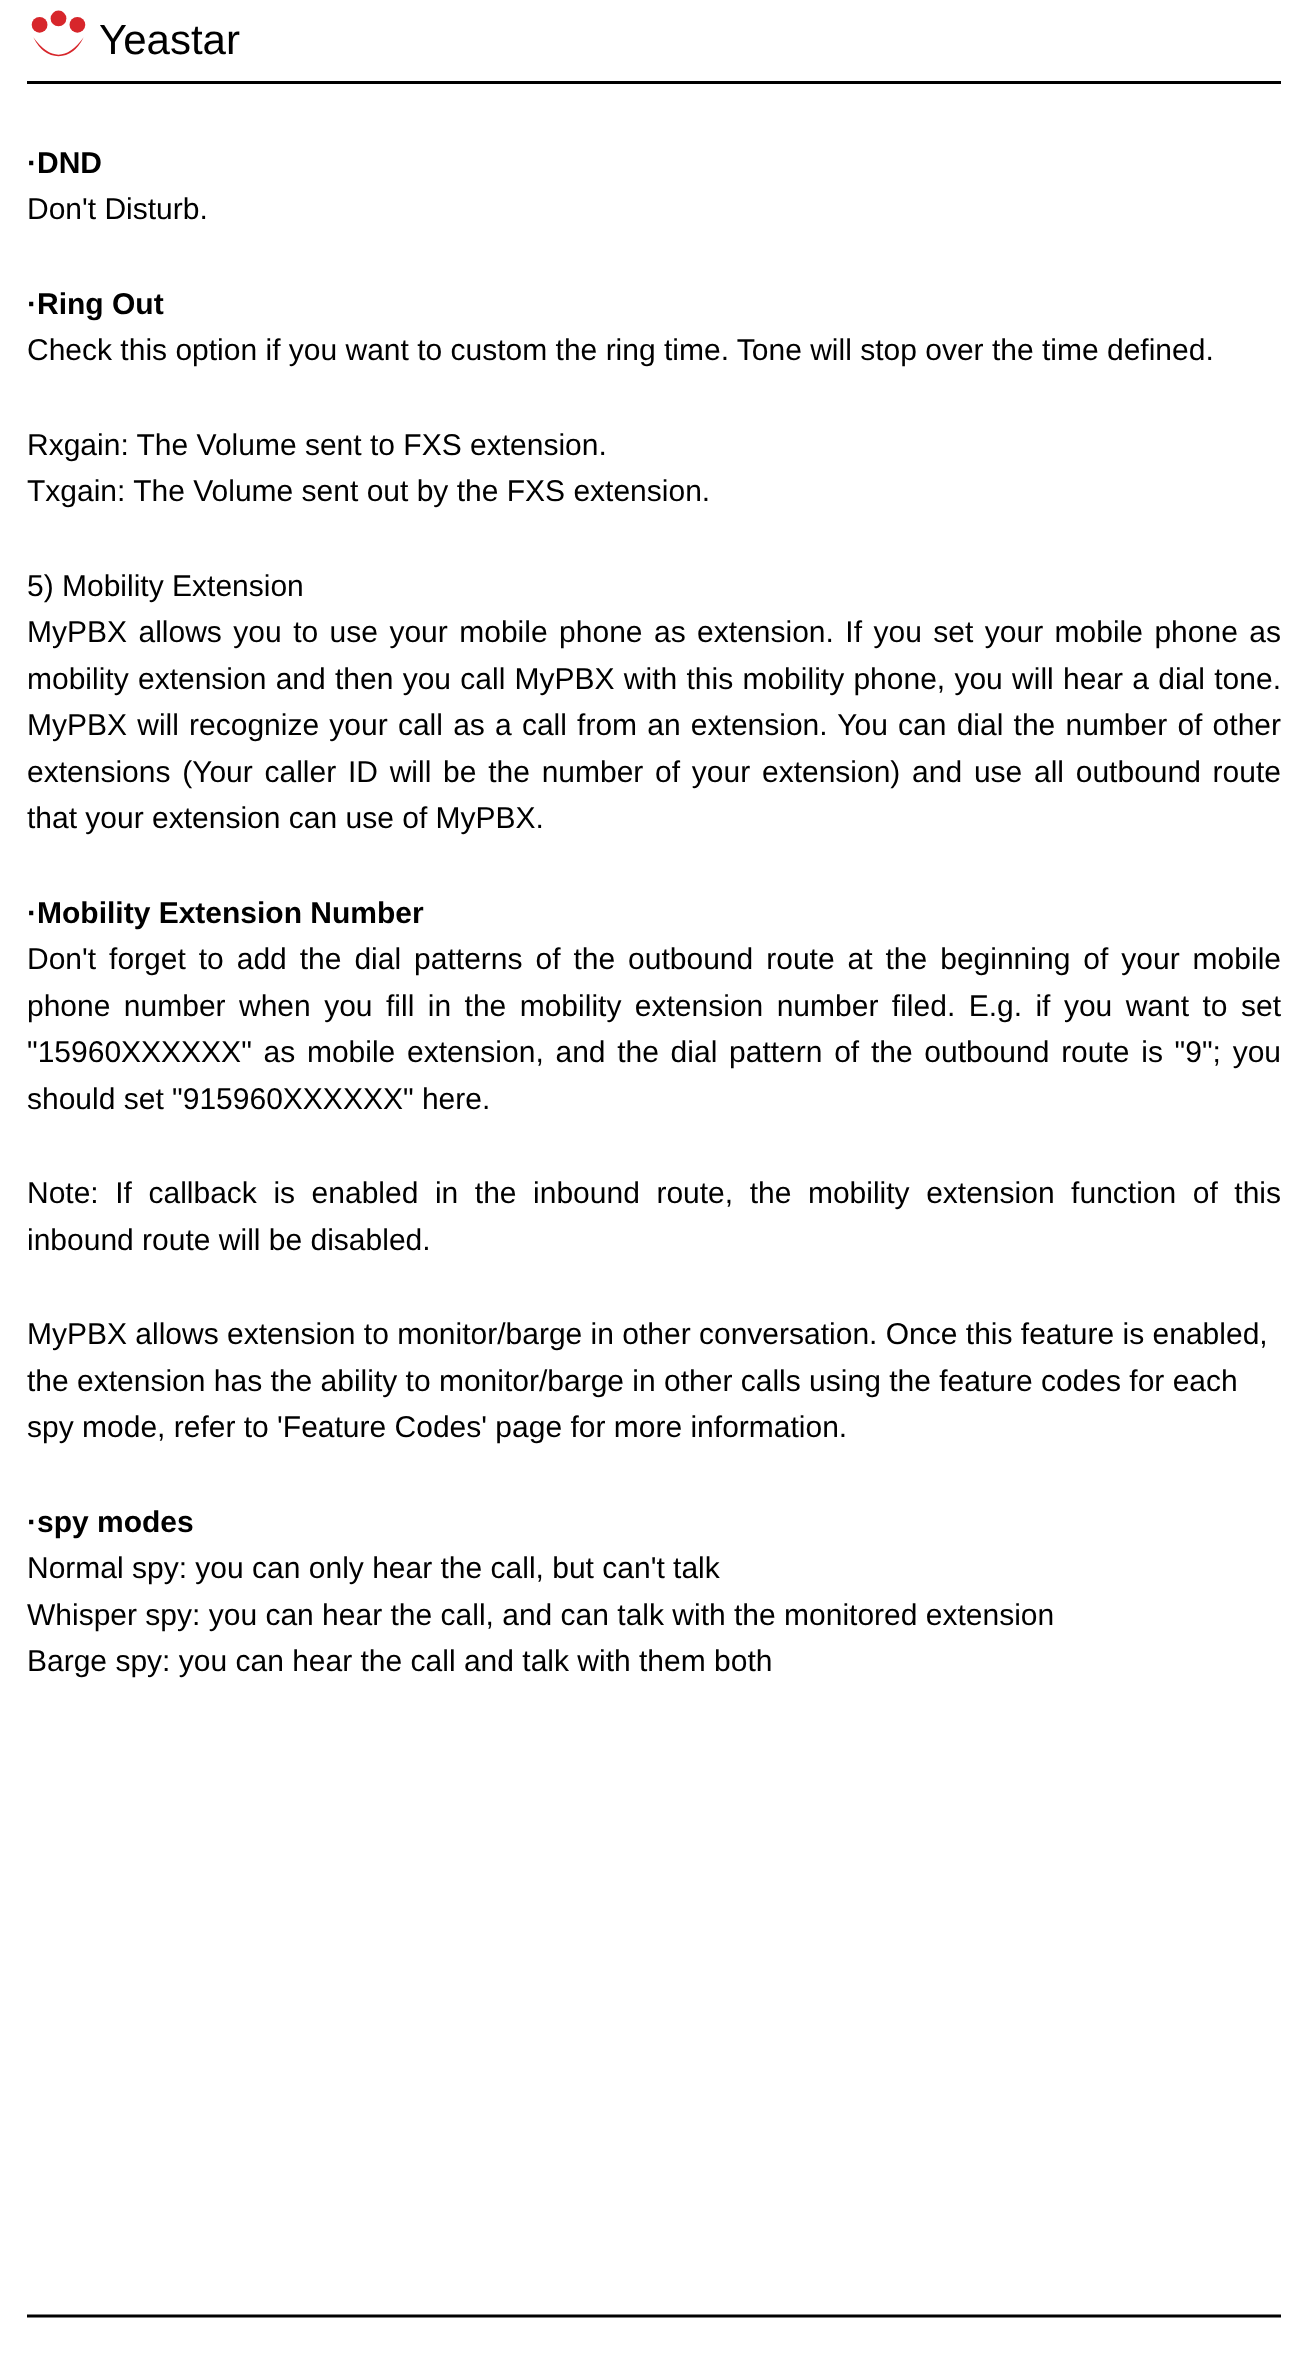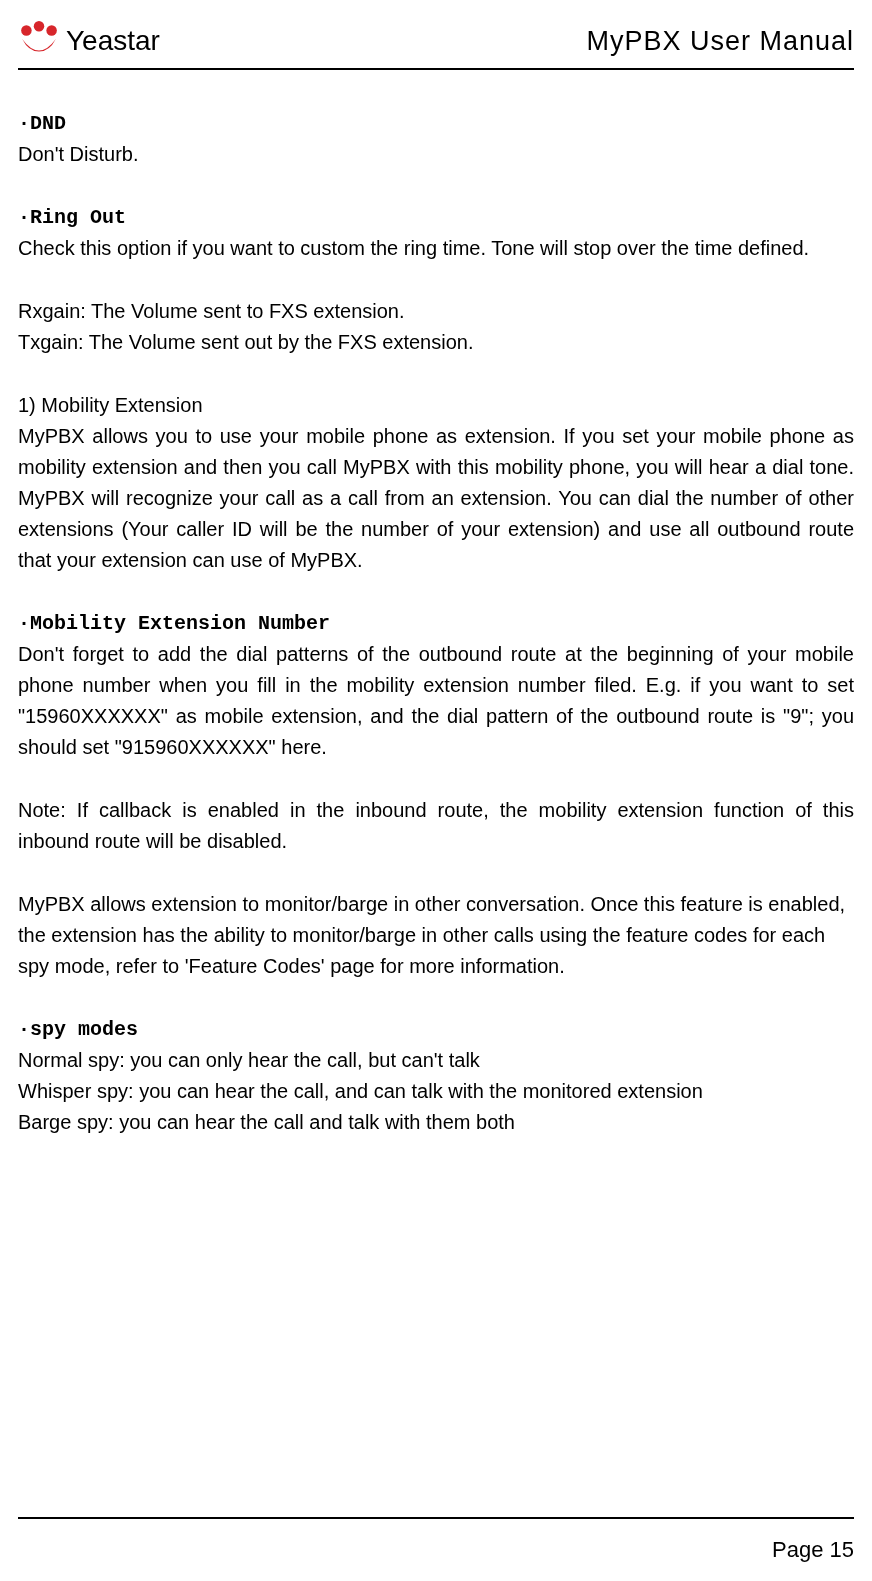--- a/index.html
+++ b/index.html
@@ -1,27 +1,27 @@
 <!DOCTYPE html>
 <html><head>
   <meta charset="utf-8">
   <style>
     * { margin:0; padding:0; box-sizing:border-box; }
     body { width:872px; height:1581px; background:#fff; font-family:Verdana,Geneva,sans-serif; color:#000; overflow:hidden; }
     .page { width:872px; height:1581px; padding:0 18px; position:relative; }
-    .header { display:flex; align-items:center; justify-content:space-between; padding:20px 0 4px 0; }
+    .header { display:flex; align-items:center; justify-content:space-between; padding:6px 0 4px 0; }
     .logo-wrap { display:flex; align-items:center; gap:6px; }
     .logo-svg { width:42px; height:42px; }
     .logo-text { font-size:28px; color:#000; font-family:Arial,sans-serif; }
     .doc-title { font-size:27px; letter-spacing:1px; }
     .rule { border:none; border-top:2px solid #000; margin:2px 0 38px 0; }
     .content { font-size:20px; color:#000; line-height:1.55; }
     .content p { margin:0; }
     .content .spacer { height:32px; }
-    .bold { font-weight:bold;font-family:Liberation Mono, monospace; }
+    .bold { font-weight:bold; }
     .justify { text-align:justify; }
     .note-red { color:#c00000; font-weight:bold; }
     .footer { position:absolute; left:18px; right:18px; bottom:18px; }
     .footer-rule { border:none; border-top:2px solid #000; margin-bottom:18px; }
     .page-num { text-align:right; font-size:22px; }
   </style>
 </head>
 <body>
 
 <div class="page">
@@ -29,42 +29,41 @@
   <div class="header">
     <div class="logo-wrap">
       <svg class="logo-svg" viewBox="0 0 40 40">
         <circle cx="8" cy="10" r="5" fill="#d7262b"></circle>
         <circle cx="20" cy="6" r="5" fill="#d7262b"></circle>
         <circle cx="32" cy="10" r="5" fill="#d7262b"></circle>
         <path d="M4 18 Q20 40 36 18 Q30 30 20 30 Q10 30 4 18 Z" fill="#d7262b"></path>
       </svg>
       <span class="logo-text">Yeastar</span>
     </div>
-    <div class="doc-title">MyPBX User Manual</div>
   </div>
   <hr class="rule">
 
   <div class="content">
 
     <p class="bold">·DND</p>
     <p>Don't Disturb.</p>
 
     <div class="spacer"></div>
 
     <p class="bold">·Ring Out</p>
     <p>Check this option if you want to custom the ring time. Tone will stop over the time defined.</p>
 
     <div class="spacer"></div>
 
     <p>Rxgain: The Volume sent to FXS extension.</p>
     <p>Txgain: The Volume sent out by the FXS extension.</p>
 
     <div class="spacer"></div>
 
-    <p>1) Mobility Extension</p>
+    <p>5) Mobility Extension</p>
     <p class="justify">MyPBX allows you to use your mobile phone as extension. If you set your mobile phone as mobility extension and then you call MyPBX with this mobility phone, you will hear a dial tone. MyPBX will recognize your call as a call from an extension. You can dial the number of other extensions (Your caller ID will be the number of your extension) and use all outbound route that your extension can use of MyPBX.</p>
 
     <div class="spacer"></div>
 
     <p class="bold">·Mobility Extension Number</p>
     <p class="justify">Don't forget to add the dial patterns of the outbound route at the beginning of your mobile phone number when you fill in the mobility extension number filed. E.g. if you want to set "15960XXXXXX" as mobile extension, and the dial pattern of the outbound route is "9"; you should set "915960XXXXXX" here.</p>
 
     <div class="spacer"></div>
 
     <p class="justify">Note: If callback is enabled in the inbound route, the mobility extension function of this inbound route will be disabled.</p>
@@ -80,16 +79,15 @@
     <p>Whisper spy: you can hear the call, and can talk with the monitored extension</p>
     <p>Barge spy: you can hear the call and talk with them both</p>
 
     <div class="spacer"></div>
 
 
   </div>
 
   <div class="footer">
     <hr class="footer-rule">
-    <div class="page-num">Page 15</div>
   </div>
 
 </div>
 
 </body></html>

